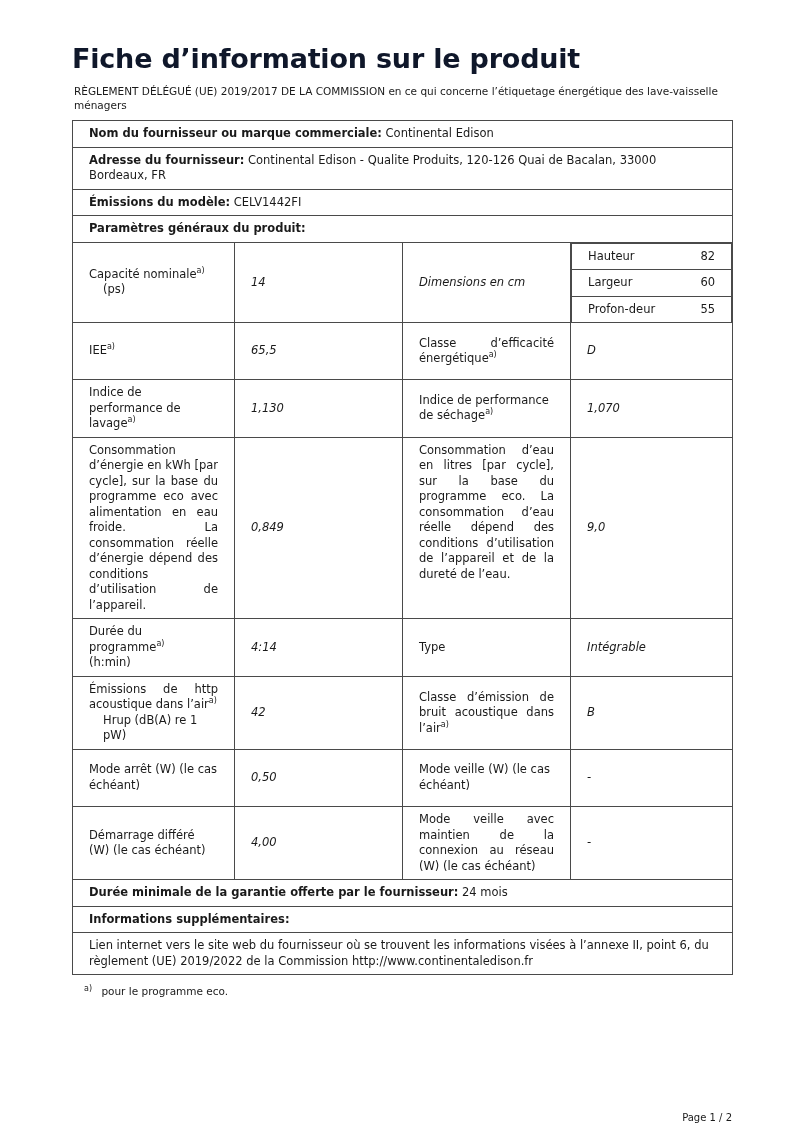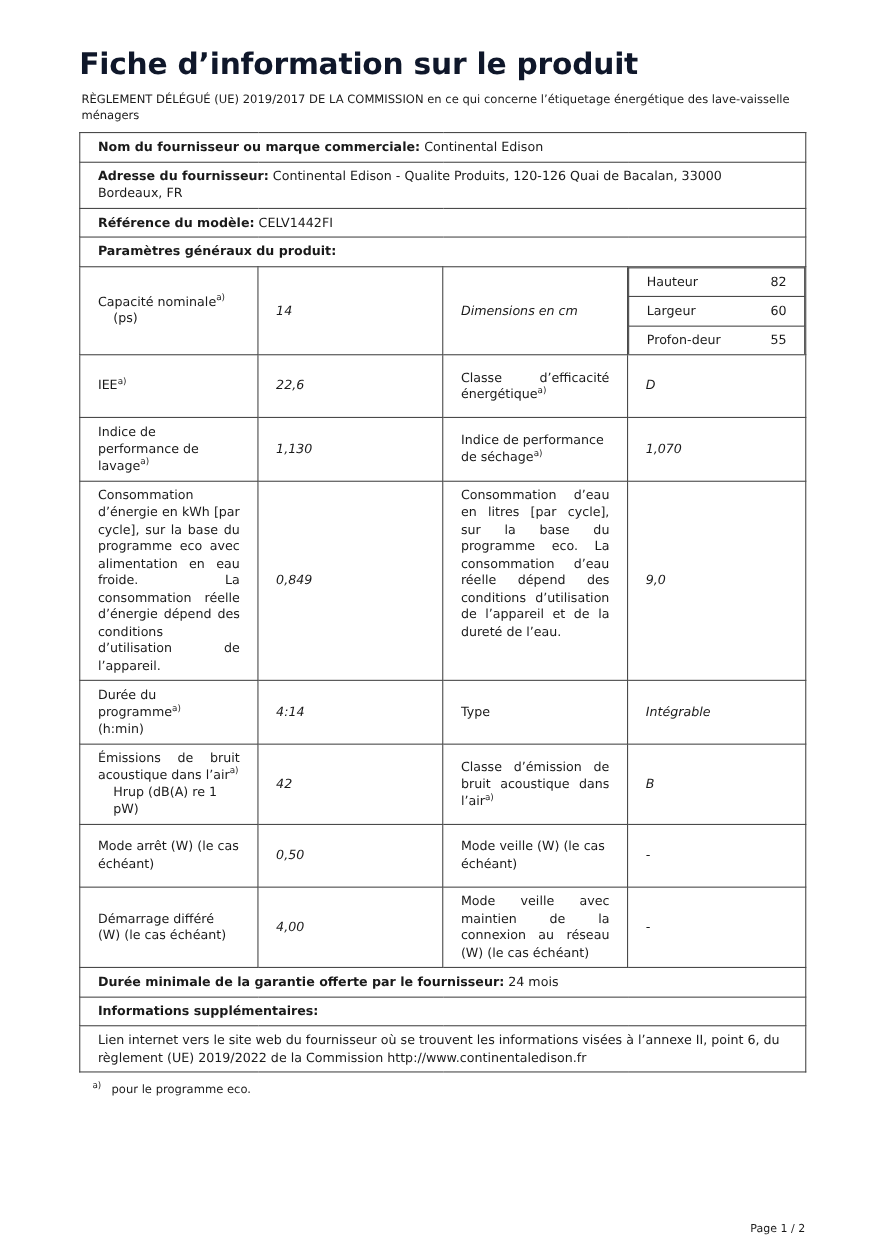--- a/index.html
+++ b/index.html
@@ -135,21 +135,21 @@
 
     <tr class="full-row">
       <td colspan="4">
         <span class="row-label">Adresse du fournisseur:</span>
         <span>Continental Edison - Qualite Produits, 120-126 Quai de Bacalan, 33000 Bordeaux, FR</span>
       </td>
     </tr>
 
     <tr class="full-row">
       <td colspan="4">
-        <span class="row-label">Référence du modèle:</span>
+        <span class="row-label">Émissions du modèle:</span>
         <span>CELV1442FI</span>
       </td>
     </tr>
 
     <tr class="full-row">
       <td colspan="4">
         <span class="row-label">Paramètres généraux du produit:</span>
       </td>
     </tr>
 
@@ -192,21 +192,21 @@
               </div>
             </td>
           </tr>
         </tbody>
             </table>
       </td>
     </tr>
 
     <tr class="tall">
       <td><span>IEE</span><sup>a)</sup></td>
-      <td class="center">22,6</td>
+      <td class="center">65,5</td>
       <td class="just"><span>Classe d’efficacité énergétique</span><sup>a)</sup></td>
       <td class="center">D</td>
     </tr>
 
     <tr class="tall">
       <td><span>Indice de performance de lavage</span><sup>a)</sup></td>
       <td class="center">1,130</td>
       <td><span>Indice de performance de séchage</span><sup>a)</sup></td>
       <td class="center">1,070</td>
     </tr>
@@ -223,21 +223,21 @@
         <div><span>Durée du programme</span><sup>a)</sup></div>
         <div><span>(h:min)</span></div>
       </td>
       <td class="center">4:14</td>
       <td>Type</td>
       <td class="center">Intégrable</td>
     </tr>
 
     <tr>
       <td>
-        <div class="just"><span>Émissions de bruit acoustique dans l’air</span><sup>a)</sup></div>
+        <div class="just"><span>Émissions de http acoustique dans l’air</span><sup>a)</sup></div>
         <div style="padding-left:14px;"><span>Hrup (dB(A) re 1 pW)</span></div>
       </td>
       <td class="center">42</td>
       <td class="just"><span>Classe d’émission de bruit acoustique dans l’air</span><sup>a)</sup></td>
       <td class="center">B</td>
     </tr>
 
     <tr class="tall">
       <td>Mode arrêt (W) (le cas échéant)</td>
       <td class="center">0,50</td>

